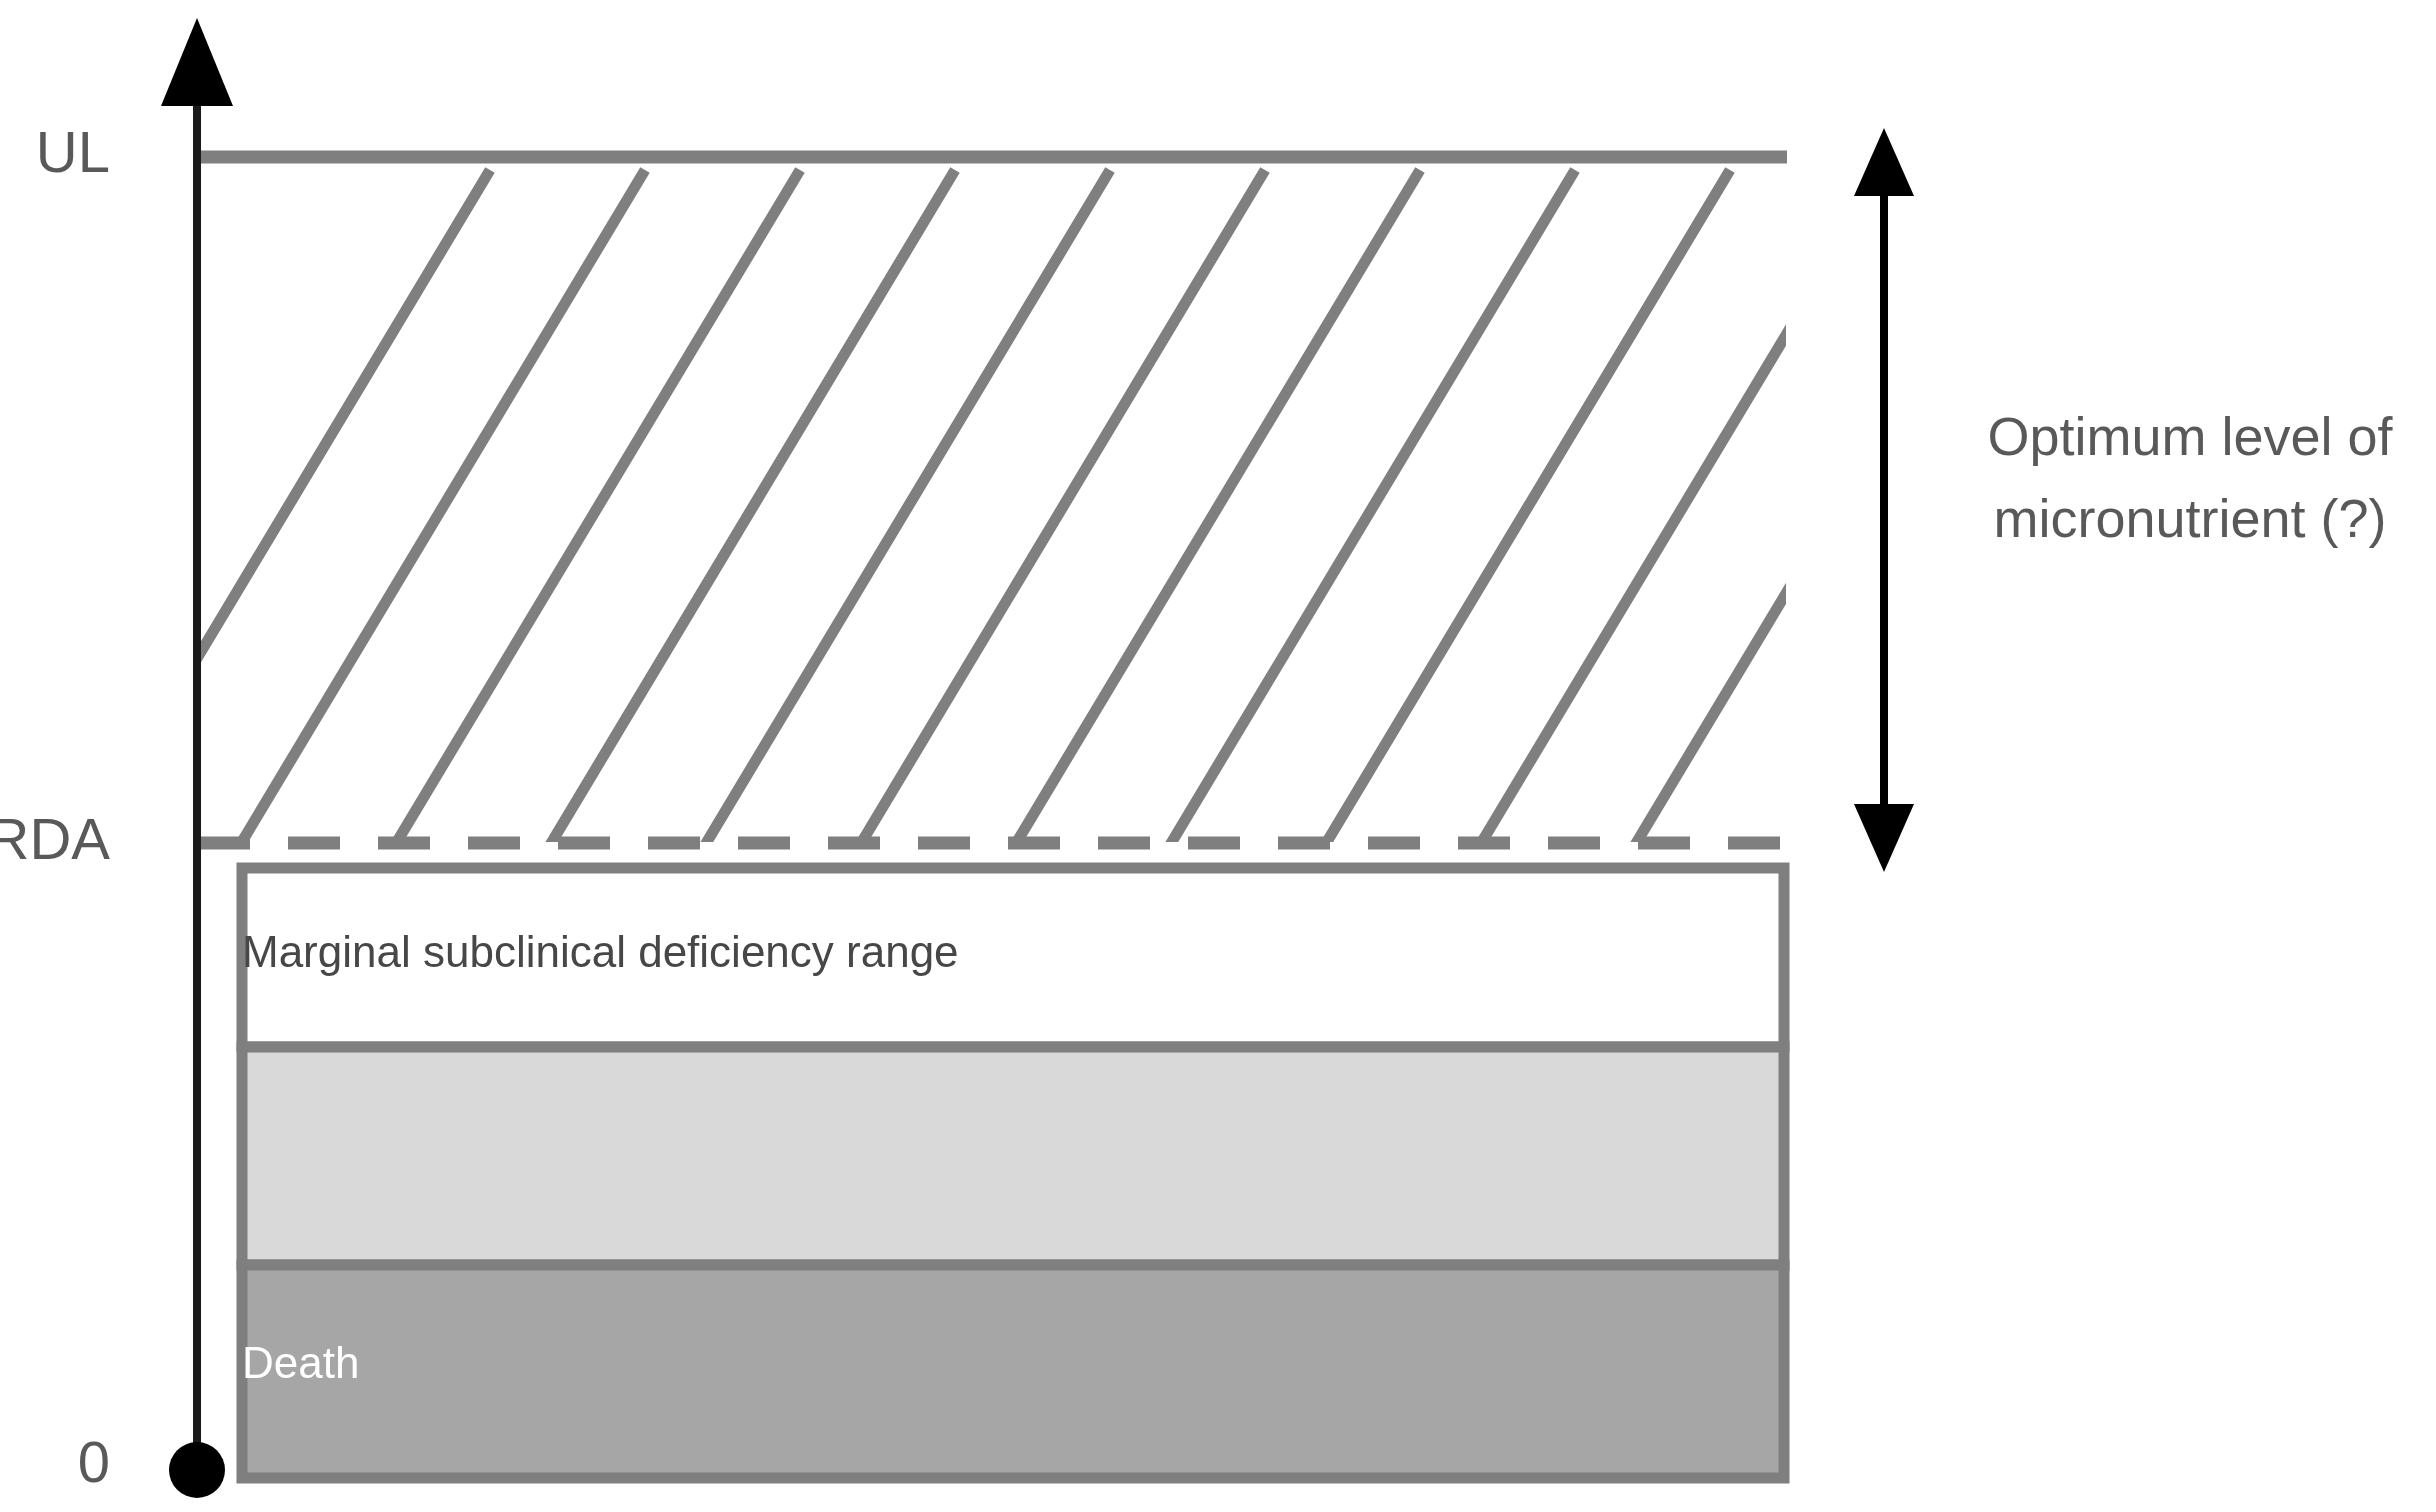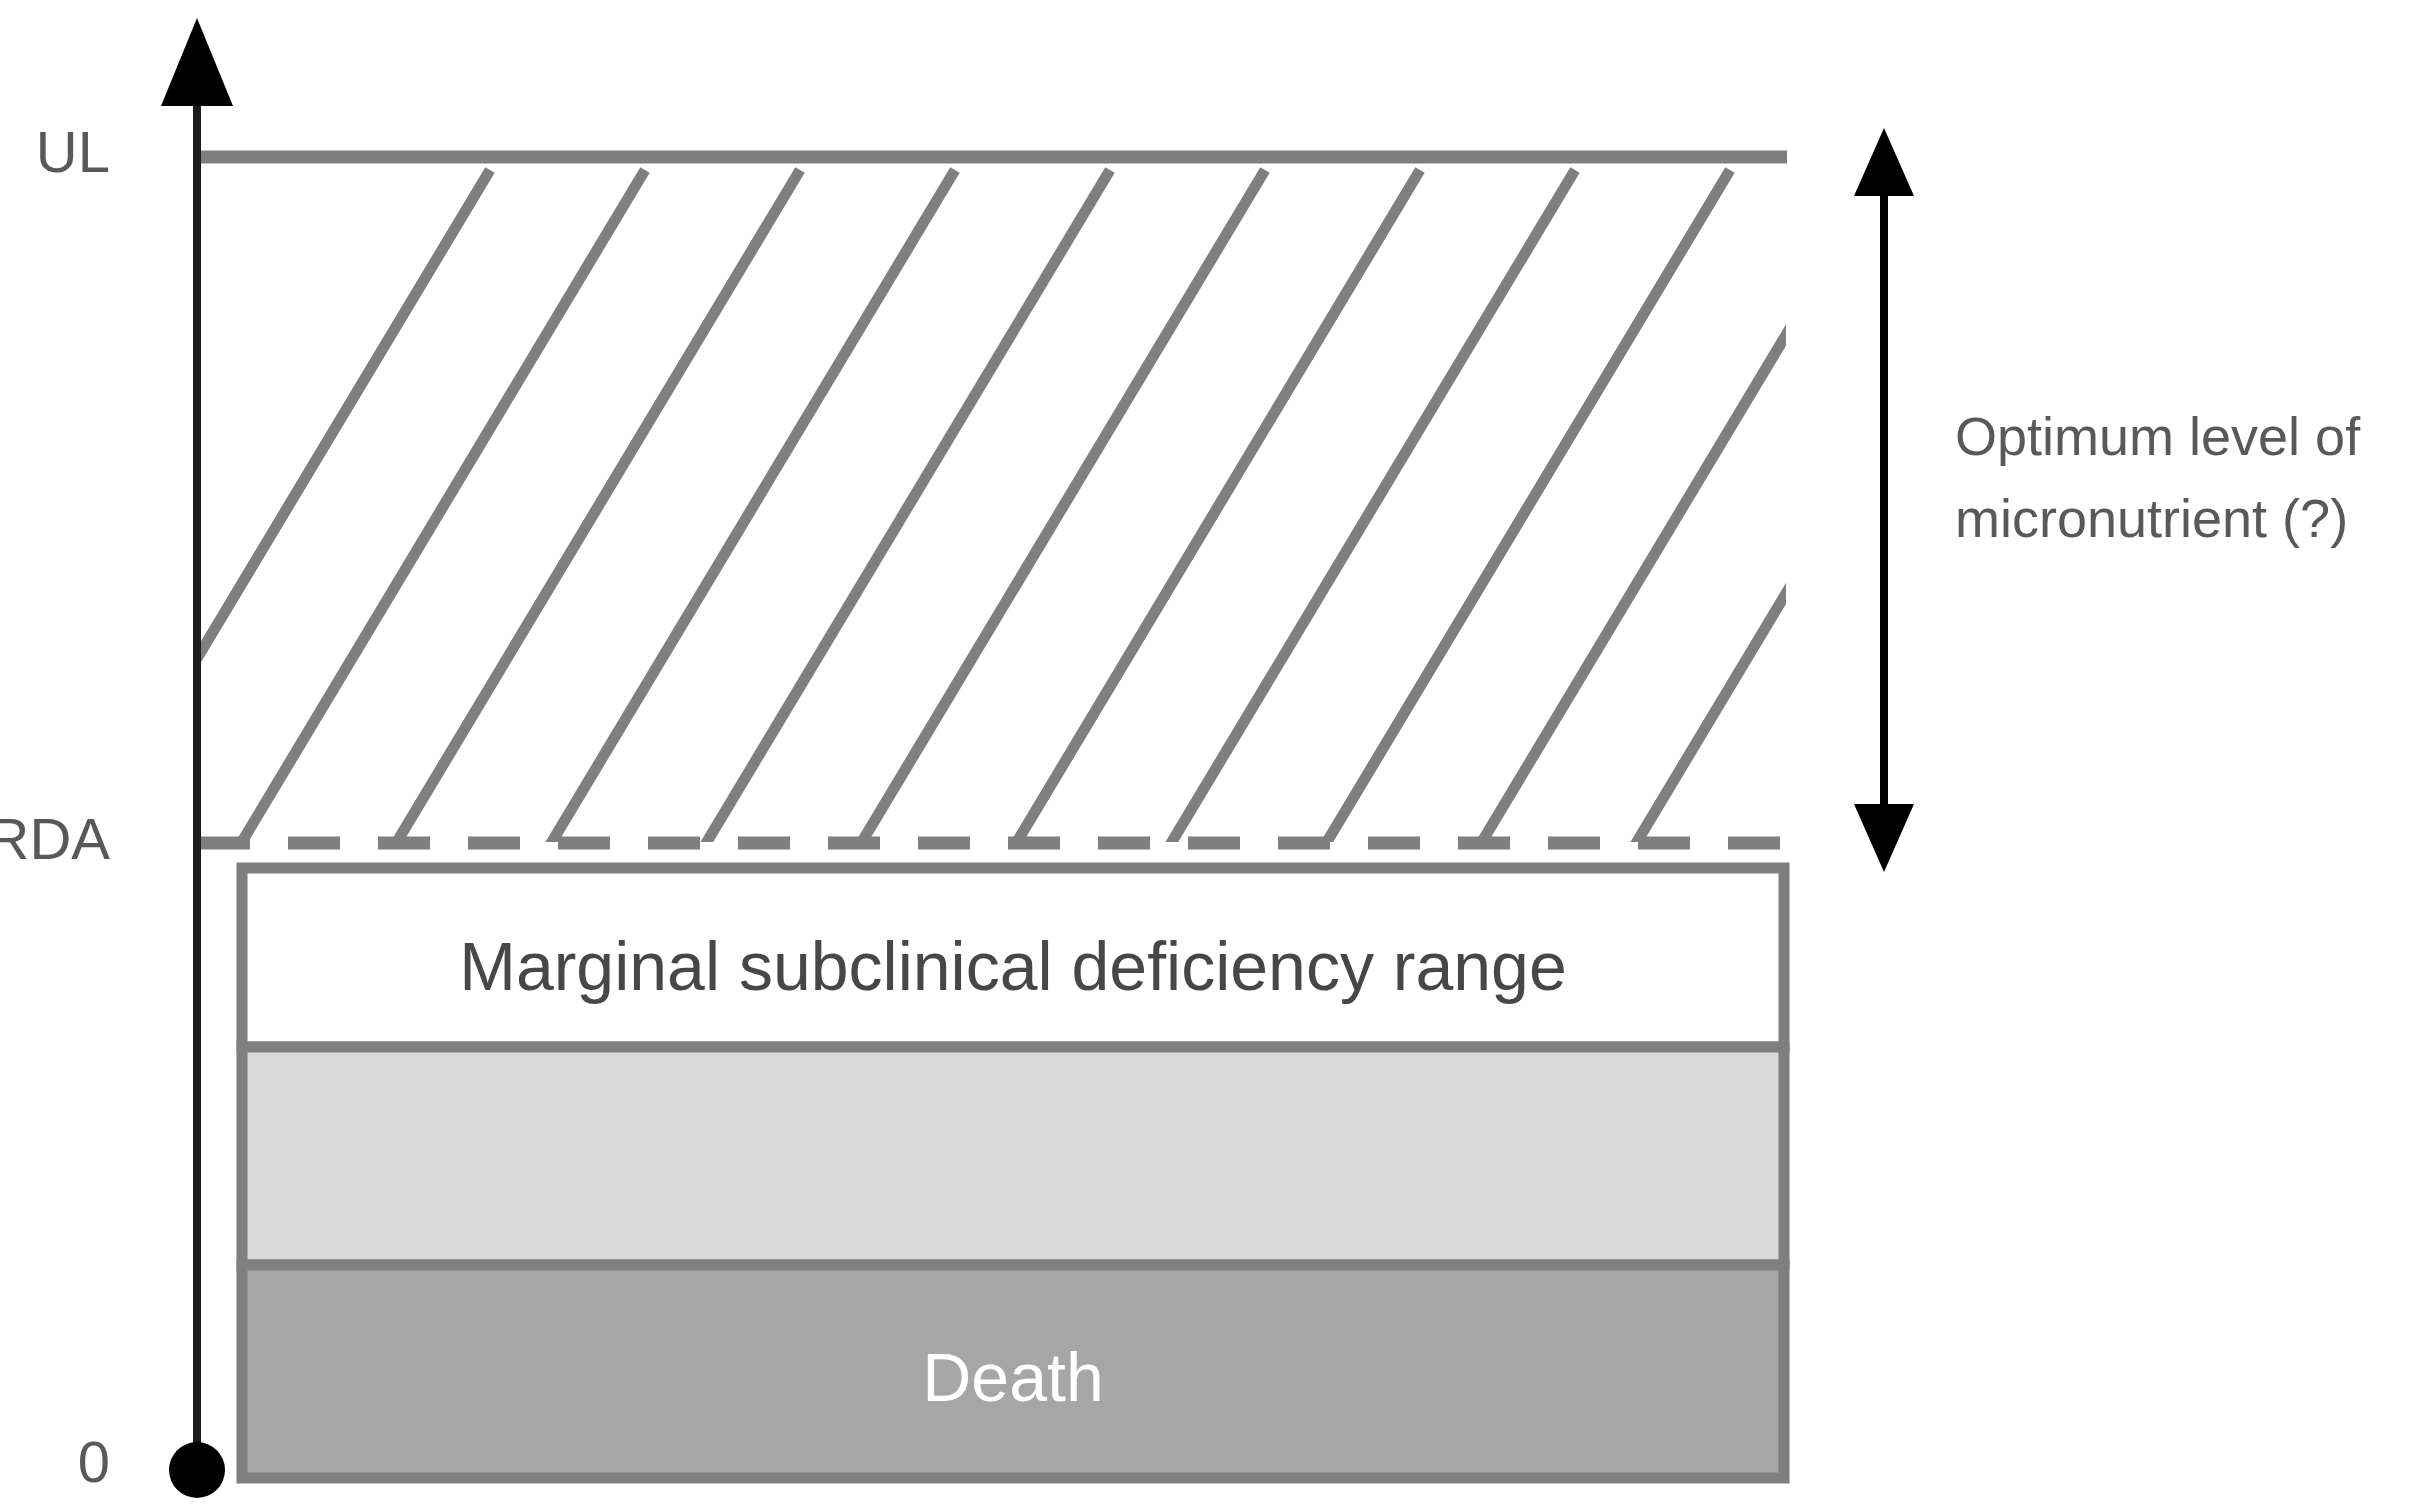--- a/index.html
+++ b/index.html
@@ -42,23 +42,23 @@
     top: 805px;
     width: 260px;
   }
   #label-zero {
     right: 2290px;
     top: 1428px;
     width: 260px;
   }
   .band-label {
     position: absolute;
-    font-size: 68px;
+    font-size: 44px;
     font-family: "Liberation Sans", sans-serif;
-    text-align: center;
+    text-align: left;
     white-space: nowrap;
     left: 242px;
     width: 1542px;
   }
   #label-marginal {
     top: 927px;
     color: #474747;
   }
   #label-severe {
     top: 1126px;
@@ -70,20 +70,21 @@
   }
   #annotation-optimum {
     position: absolute;
     left: 1955px;
     top: 395px;
     width: 470px;
     font-size: 54px;
     line-height: 1.52;
     color: #595959;
     font-family: "Liberation Sans", sans-serif;
+    text-align: center;
   }
 </style>
 </head>
 <body>
 
 <div id="stage">
 
   <svg id="diagram-svg" viewBox="0 0 2436 1512" xmlns="http://www.w3.org/2000/svg">
     <defs>
       <clipPath id="hatchClip">

